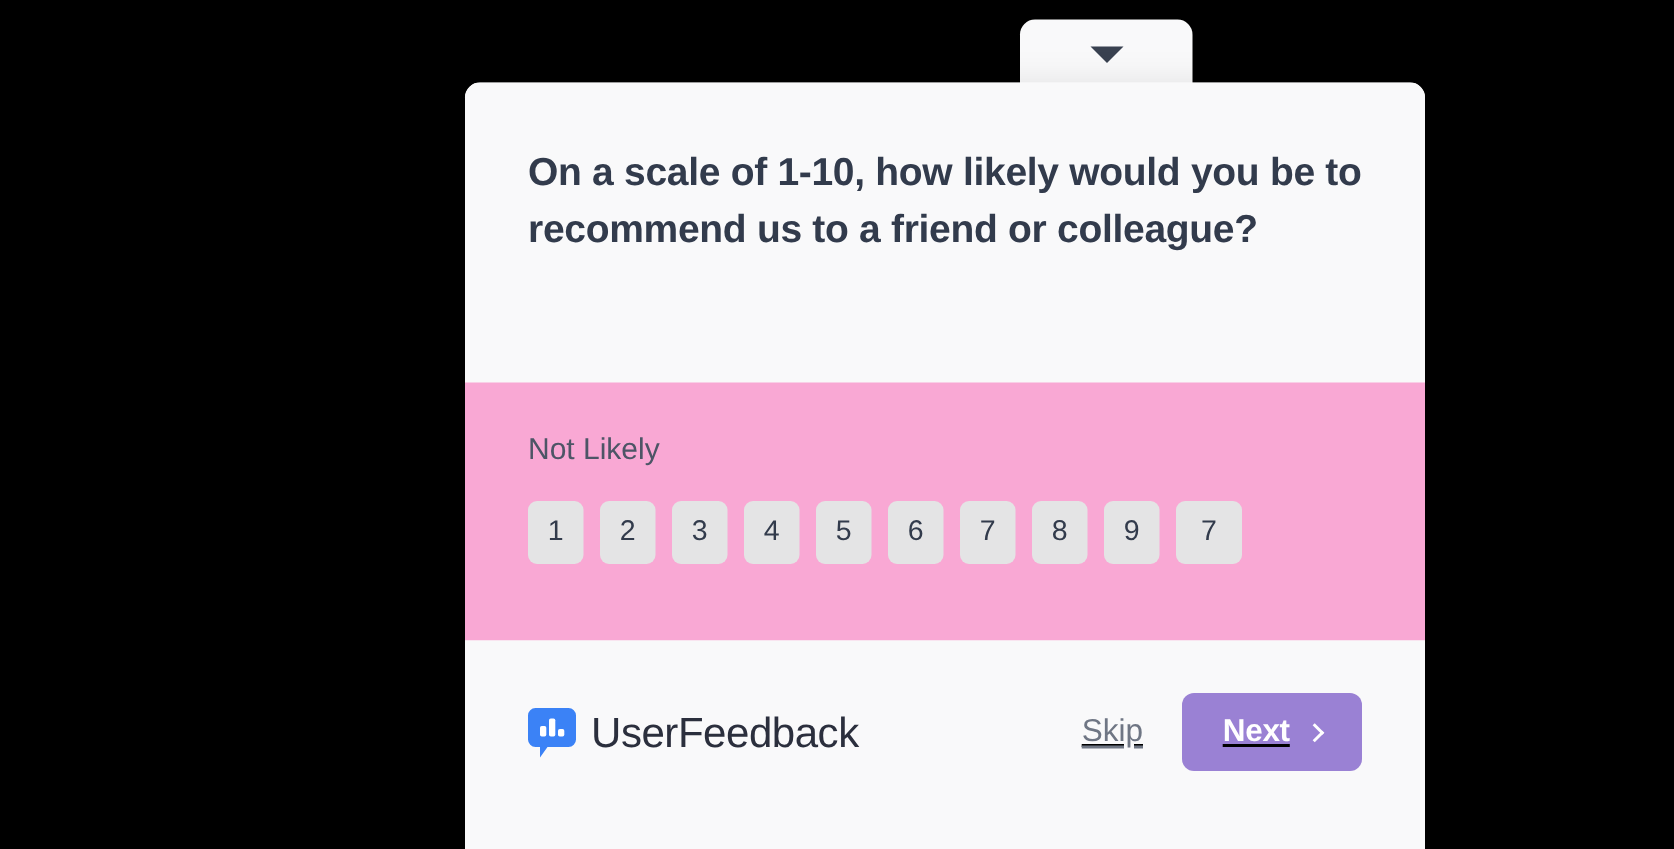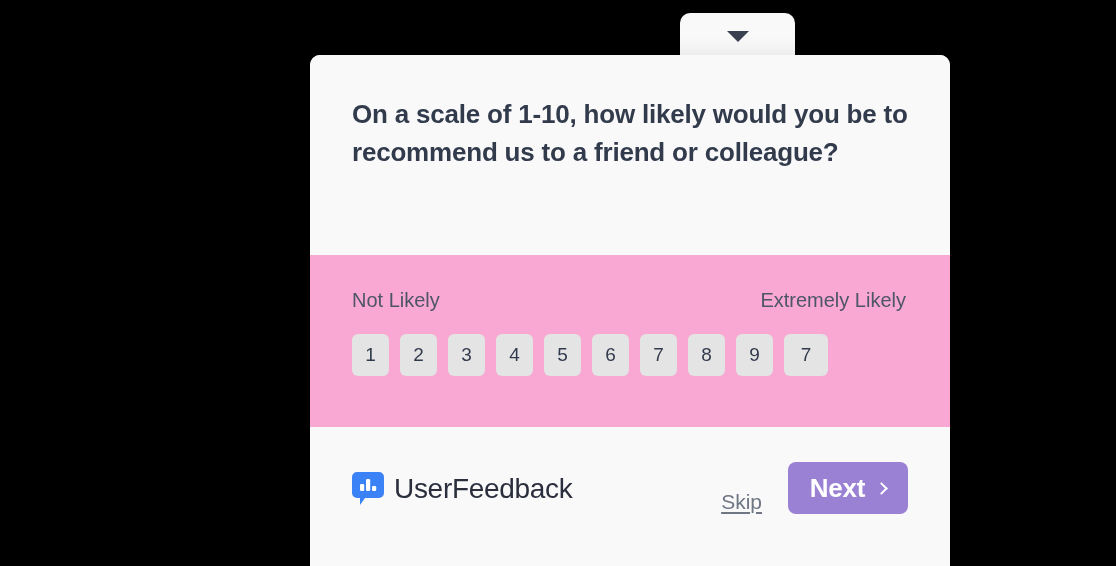--- a/index.html
+++ b/index.html
@@ -139,44 +139,45 @@
   }
   .brand-name {
     font-size: 28px;
     font-weight: normal;
     color: #2b2f3d;
     letter-spacing: -0.3px;
   }
 
   .footer-actions {
     display: flex;
-    align-items: flex-end;
+    align-items: center;
     gap: 26px;
     margin-top: -10px;
+    text-decoration: underline;
   }
   .skip-link {
     font-size: 21px;
     color: #6f7684;
     text-decoration: underline;
     text-underline-offset: 3px;
     cursor: pointer;
     background: none;
     border: none;
     font-family: "Liberation Sans", sans-serif;
     padding: 0;
   }
   .next-button {
     background: #9a81d4;
     color: #ffffff;
     border: none;
     border-radius: 8px;
     width: 120px;
     height: 52px;
     font-family: "Liberation Sans", sans-serif;
-    font-size: 26px;
+    font-size: 21px;
     font-weight: bold;
     display: flex;
     align-items: center;
     justify-content: center;
     gap: 12px;
     cursor: pointer;
     letter-spacing: -0.2px;
   }
   .next-chevron {
     display: inline-block;
@@ -199,21 +200,20 @@
 
   <div class="survey-card">
 
     <div class="question-section">
       <h1 class="question-text">On a scale of 1-10, how likely would you be to recommend us to a friend or colleague?</h1>
     </div>
 
     <div class="rating-section">
       <div class="scale-labels">
         <span class="scale-label left">Not Likely</span>
-        <span class="scale-label right">Extremely Likely</span>
       </div>
       <div class="rating-row">
         <button class="rating-btn">1</button>
         <button class="rating-btn">2</button>
         <button class="rating-btn">3</button>
         <button class="rating-btn">4</button>
         <button class="rating-btn">5</button>
         <button class="rating-btn">6</button>
         <button class="rating-btn">7</button>
         <button class="rating-btn">8</button>

